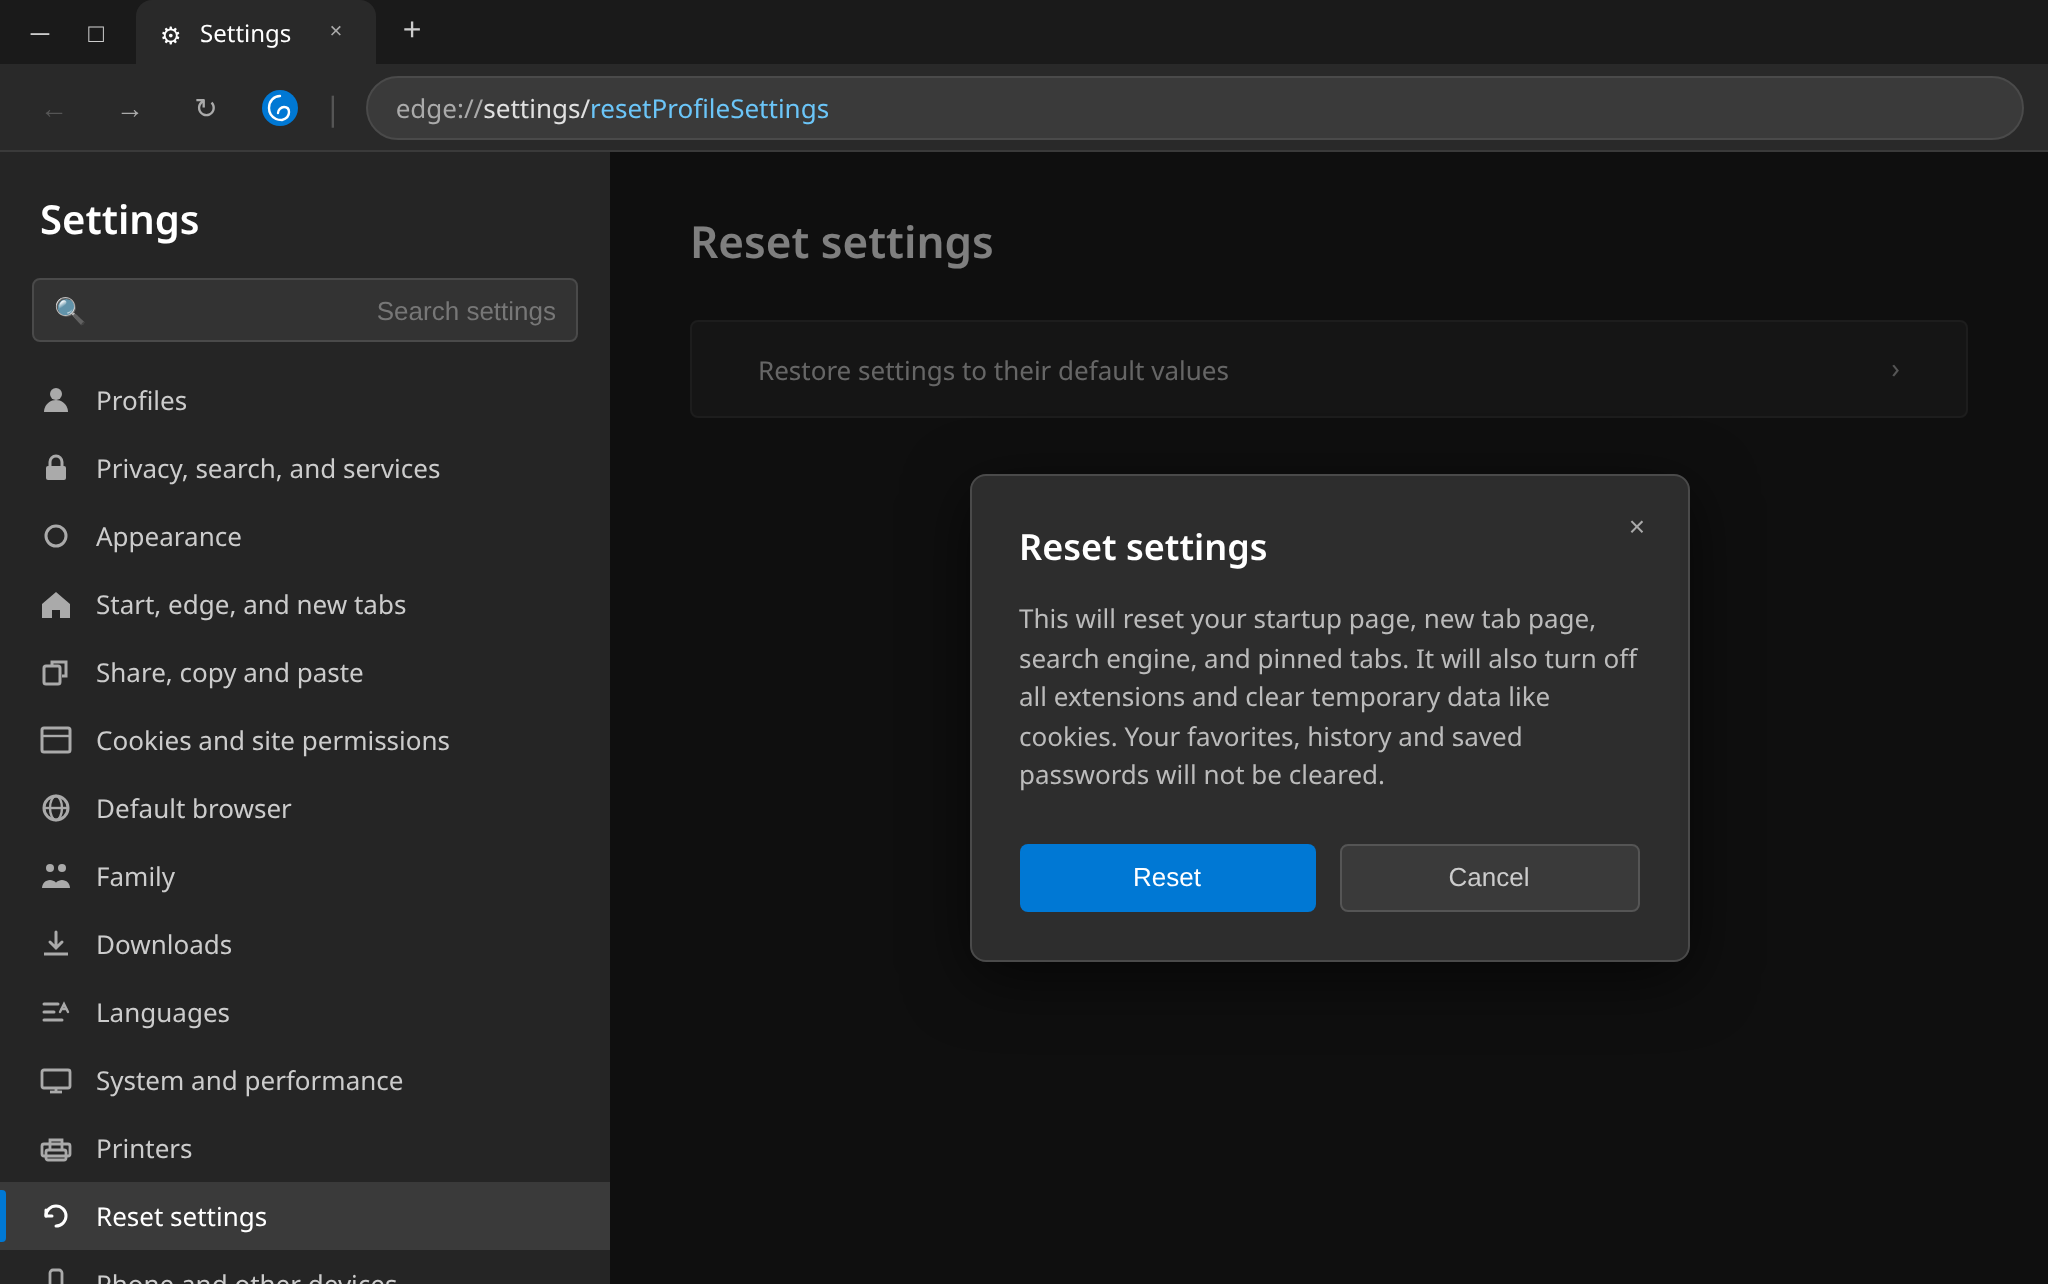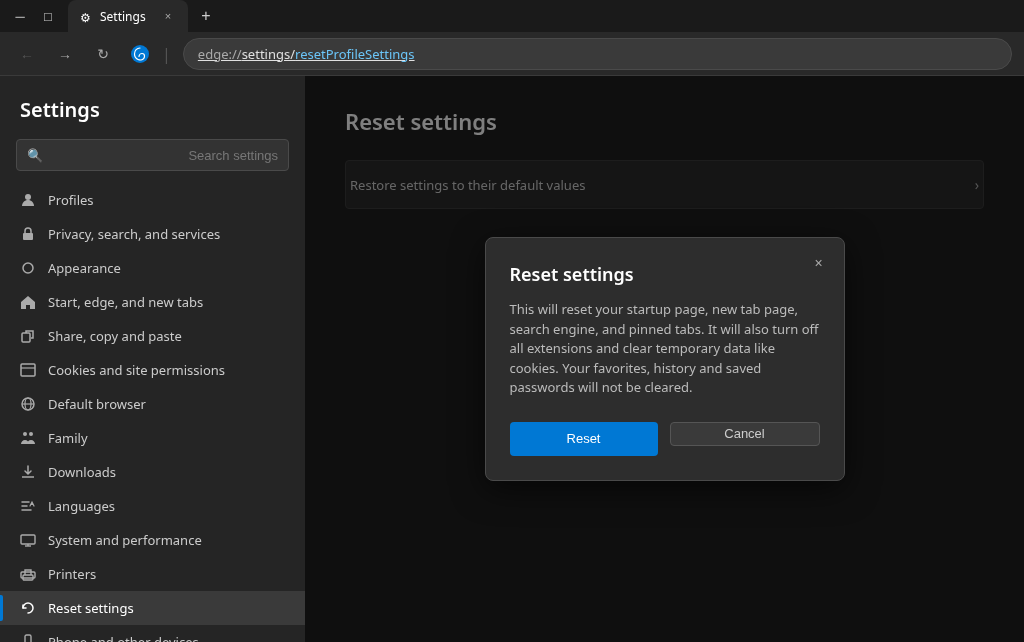--- a/index.html
+++ b/index.html
@@ -129,21 +129,20 @@
       background: #3a3a3a;
       border: 1px solid #4a4a4a;
       border-radius: 20px;
       height: 32px;
       display: flex;
       align-items: center;
       padding: 0 14px;
       gap: 8px;
       font-size: 13px;
       color: #e0e0e0;
-      text-decoration: underline;
     }
     .address-text { color: #e0e0e0; font-size: 13px; }
     .address-text span.protocol { color: #aaa; }
     .address-text span.path { color: #e0e0e0; }
     .address-text span.highlight { color: #6bc5f8; }
 
     
     .main-content {
       display: flex;
       flex: 1;
@@ -239,21 +238,21 @@
     .page-title {
       font-size: 22px;
       font-weight: 600;
       color: #fff;
       margin-bottom: 24px;
     }
     .restore-row {
       background: #2a2a2a;
       border: 1px solid #3a3a3a;
       border-radius: 4px;
-      padding: 14px 4px;
+      padding: 14px 33px;
       display: flex;
       align-items: center;
       justify-content: space-between;
       cursor: pointer;
     }
     .restore-label {
       font-size: 13px;
       color: #ccc;
     }
     .chevron-right {
@@ -322,21 +321,21 @@
       color: #fff;
       font-size: 13px;
       cursor: pointer;
       font-weight: 500;
     }
     .btn-cancel {
       flex: 1;
       background: #3a3a3a;
       border: 1px solid #555;
       border-radius: 4px;
-      height: 24px;
+      height: 34px;
       color: #ccc;
       font-size: 13px;
       cursor: pointer;
     }
 
     
     ::-webkit-scrollbar { width: 6px; }
     ::-webkit-scrollbar-track { background: transparent; }
     ::-webkit-scrollbar-thumb { background: #555; border-radius: 3px; }
   </style>

